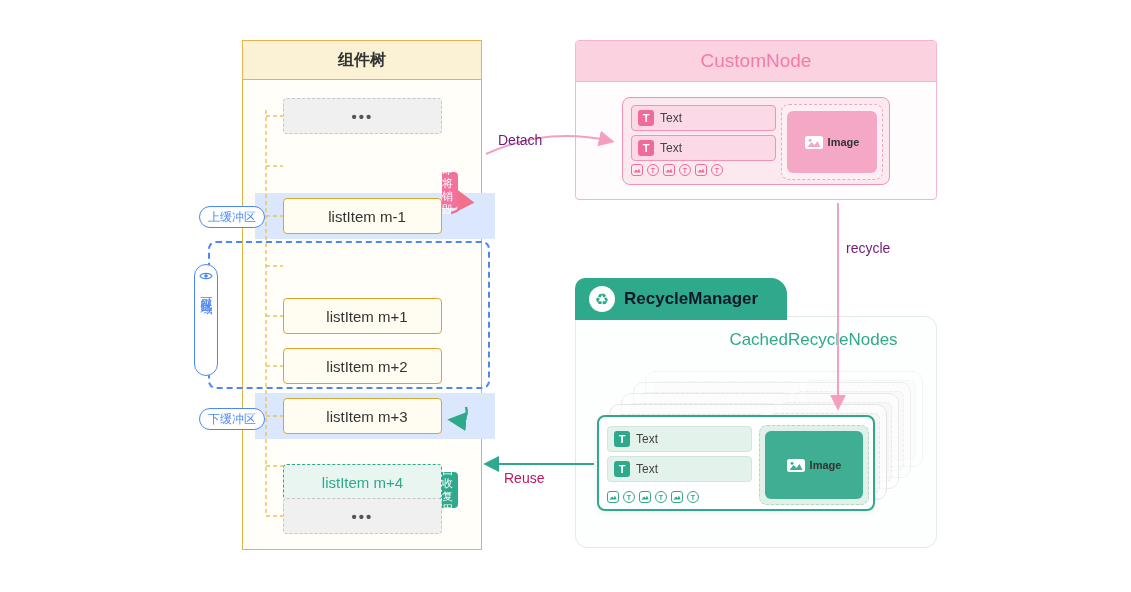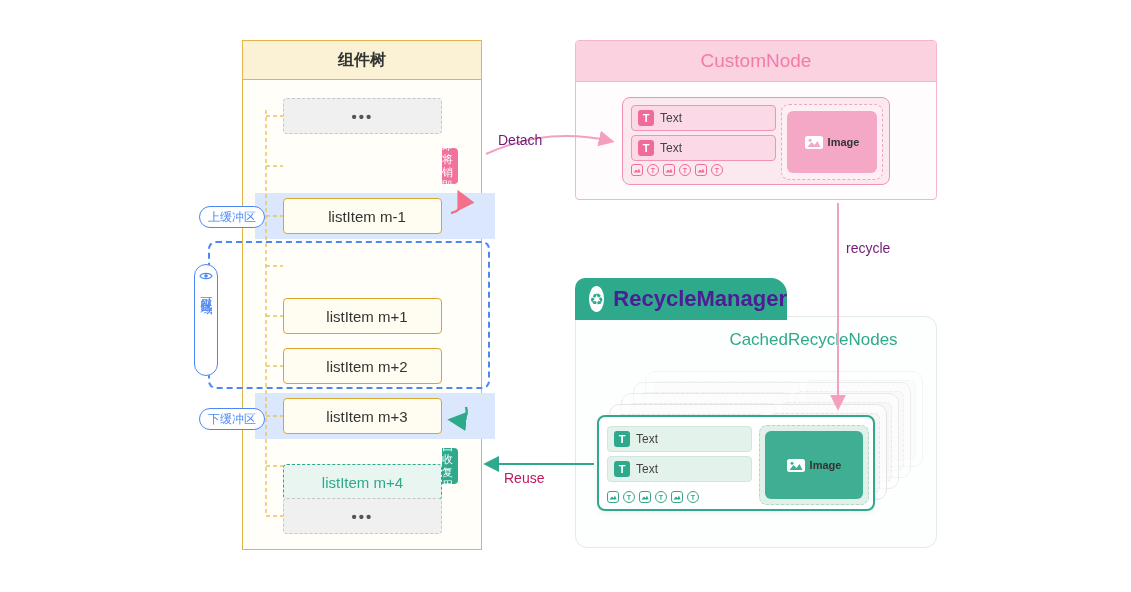--- a/index.html
+++ b/index.html
@@ -18,21 +18,21 @@
 
   .item{position:absolute;left:283px;width:159px;height:36px;box-sizing:border-box;z-index:3;
         display:flex;align-items:center;justify-content:center;font-size:15px;border-radius:4px;}
   .item.normal{background:#fffdf2;border:1.5px solid #d9a62c;color:#333;padding-left:9px;}
   .item.ellipsis{background:#f0f0f0;border:1.5px dashed #c6c6c6;color:#555;font-weight:bold;letter-spacing:2px;}
   .item.destroy{background:#fce8ef;border:1.5px dashed #f287ad;color:#f06a9a;}
   .item.reuse-item{background:#e8f5f0;border:1.5px dashed #2fa98b;color:#2fa98b;margin-top:16px;}
 
   .badge{position:absolute;left:442px;width:16px;height:36px;z-index:3;border-radius:0 4px 4px 0;
          display:flex;flex-direction:column;align-items:center;justify-content:center;
-         color:#fff;font-size:11px;line-height:13px;}
+         color:#fff;font-size:11px;line-height:13px;margin-top:24px;}
   .badge.destroy-badge{background:#f2719f;}
   .badge.reuse-badge{background:#2fa98b;}
 
   .pill{position:absolute;box-sizing:border-box;background:#fff;border:1.5px solid #4d87f5;color:#4d87f5;
         border-radius:12px;font-size:12px;display:flex;align-items:center;justify-content:center;z-index:4;}
   .pill.h{left:199px;width:66px;height:22px;}
   .pill.v{left:194px;top:264px;width:24px;height:112px;flex-direction:column;gap:3px;padding-top:5px;
           justify-content:flex-start;border-radius:12px;}
   .vtext{writing-mode:vertical-lr;text-orientation:upright;letter-spacing:2px;font-size:12px;}
 
@@ -65,21 +65,21 @@
   .mini{width:12px;height:12px;box-sizing:border-box;display:flex;align-items:center;justify-content:center;}
   .mini.sq{border-radius:3px;border:1px solid currentColor;}
   .mini.rd{border-radius:50%;border:1px solid currentColor;font-size:7px;font-weight:bold;}
   .mini-pink{color:#f06a9a;}
   .mini-green{color:#2fa98b;}
 
   
   .rm-tab{position:absolute;left:575px;top:278px;width:212px;height:42px;background:#2fa98b;
           border-radius:10px 16px 0 0;display:flex;align-items:center;gap:9px;padding-left:14px;
           box-sizing:border-box;z-index:1;}
-  .rm-tab-title{color:#4c1d95;font-size:22px;font-weight:600;}
+  .rm-tab-title{color:#0f172a;font-size:17px;font-weight:600;}
   .recycle-circle{width:26px;height:26px;border-radius:50%;background:#fff;color:#2fa98b;font-size:16px;
                   display:flex;align-items:center;justify-content:center;}
   .rm-panel{position:absolute;left:575px;top:316px;width:362px;height:232px;box-sizing:border-box;
             background:#fdfefe;border:1px solid #e4eae8;border-radius:0 12px 12px 12px;z-index:0;}
   .rm-subtitle{position:absolute;left:690px;top:330px;width:247px;text-align:center;
                color:#2fa98b;font-size:17px;font-weight:500;z-index:1;}
 
   .ghost{position:absolute;width:278px;height:96px;box-sizing:border-box;background:#fff;
          border:1px solid #dcdcdc;border-radius:10px;}
   .g-row{position:absolute;left:8px;width:146px;height:26px;box-sizing:border-box;border:1px dashed #e0e0e0;

